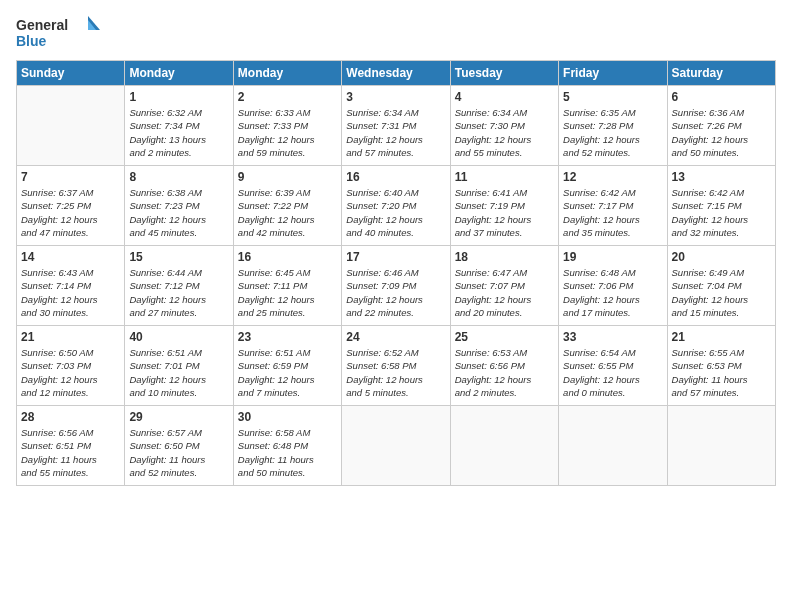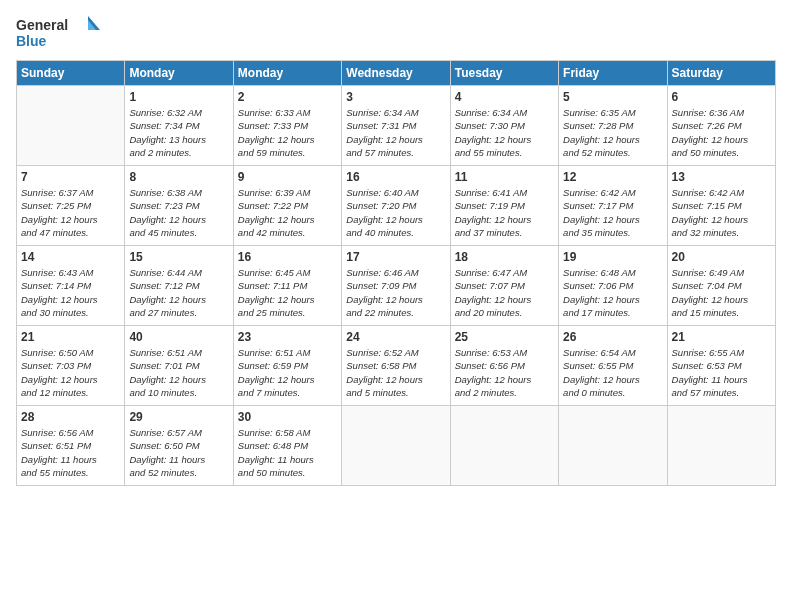--- a/index.html
+++ b/index.html
@@ -210,21 +210,21 @@
           </td>
           <td>
             <div class="day-num">24</div>
             <div class="day-info">Sunrise: 6:52 AM<br>Sunset: 6:58 PM<br>Daylight: 12 hours<br>and 5 minutes.</div>
           </td>
           <td>
             <div class="day-num">25</div>
             <div class="day-info">Sunrise: 6:53 AM<br>Sunset: 6:56 PM<br>Daylight: 12 hours<br>and 2 minutes.</div>
           </td>
           <td>
-            <div class="day-num">26</div>
+            <div class="day-num">33</div>
             <div class="day-info">Sunrise: 6:54 AM<br>Sunset: 6:55 PM<br>Daylight: 12 hours<br>and 0 minutes.</div>
           </td>
           <td>
             <div class="day-num">21</div>
             <div class="day-info">Sunrise: 6:55 AM<br>Sunset: 6:53 PM<br>Daylight: 11 hours<br>and 57 minutes.</div>
           </td>
         </tr>
         <tr>
           <td>
             <div class="day-num">28</div>

